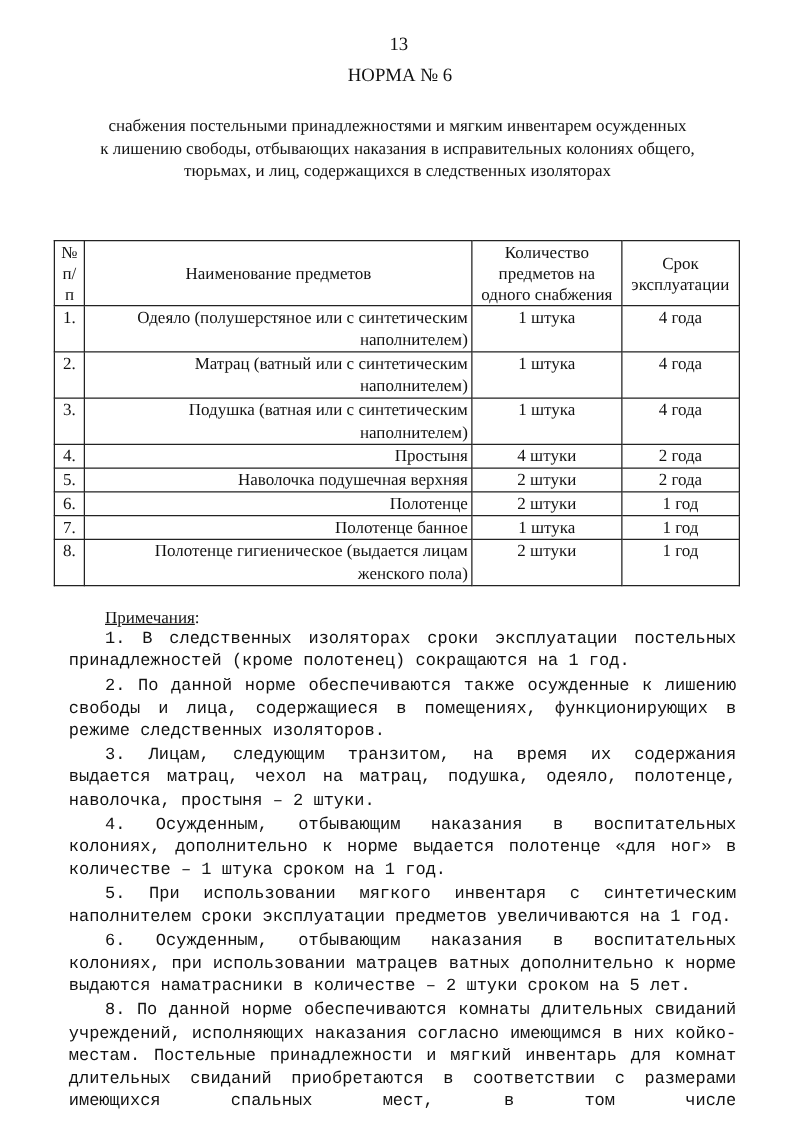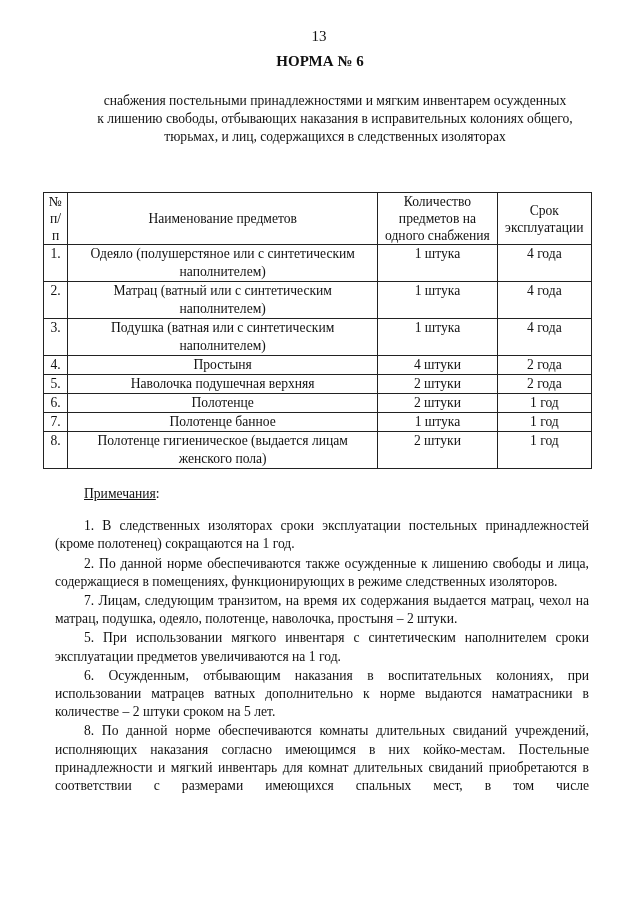--- a/index.html
+++ b/index.html
@@ -7,24 +7,24 @@
       width: 640px; height: 905px; position: relative; overflow: hidden;
       font-family: "Liberation Serif", "DejaVu Serif", serif;
       color: #111111;
     }
     .page-number {
       position: absolute; top: 28px; left: 0; width: 638px;
       text-align: center; font-size: 15px;
     }
     .doc-title {
       position: absolute; top: 53px; left: 0; width: 640px;
-      text-align: center; font-size: 15px; font-weight: bold;
+      text-align: center; font-size: 15px;
     }
     .doc-subtitle {
-      position: absolute; top: 92px; left: 65px; width: 540px;
+      position: absolute; top: 92px; left: 48px; width: 540px;
       text-align: center; font-size: 13.6px; line-height: 18px;
     }
     .doc-subtitle div { white-space: nowrap; }
     table.norm-table {
       position: absolute; top: 192px; left: 43px;
       width: 549px; border-collapse: collapse;
       font-size: 13.6px; line-height: 18px;
       table-layout: fixed;
     }
     table.norm-table td, table.norm-table th {
@@ -35,31 +35,31 @@
     }
     table.norm-table th { vertical-align: middle; text-align: center; line-height: 17px; }
     .col-num { width: 23px; }
     .col-name { width: 296px; }
     .col-qty { width: 114px; }
     .col-term { width: 90px; }
     tr.hdr { height: 52px; }
     tr.tall { height: 37px; }
     tr.short { height: 18px; }
     td.num { text-align: center; }
-    td.name { text-align: center; }
+    td.name { text-align: right; }
     td.qty, td.term { text-align: center; }
     .notes {
       position: absolute; top: 485px; left: 55px; width: 534px;
       font-size: 13.6px; line-height: 18.2px;
     }
-    .notes-heading { margin-left: 29px; margin-bottom: 14px; }
+    .notes-heading { margin-left: 29px; }
     .notes-heading span.u { text-decoration: underline; }
     .note {
       text-align: justify; text-indent: 29px; margin: 0 0 1px 0;
-      -webkit-hyphens: none; hyphens: none;
+      -webkit-hyphens: none; hyphens: none; font-family: Liberation Mono, monospace;
     }
     .note.spread { text-align-last: justify; }
   </style>
 </head>
 <body>
 
 <div class="page-number">13</div>
 <div class="doc-title">НОРМА № 6</div>
 
 <div class="doc-subtitle">
@@ -132,17 +132,18 @@
       <td class="qty">2 штуки</td>
       <td class="term">1 год</td>
     </tr>
   </tbody>
 </table>
 
 <div class="notes">
   <div class="notes-heading"><span class="u">Примечания</span><span>:</span></div>
   <p class="note">1. В следственных изоляторах сроки эксплуатации постельных принадлежностей (кроме полотенец) сокращаются на 1 год.</p>
   <p class="note">2. По данной норме обеспечиваются также осужденные к лишению свободы и лица, содержащиеся в помещениях, функционирующих в режиме следственных изоляторов.</p>
-  <p class="note">7. Лицам, следующим транзитом, на время их содержания выдается матрац, чехол на матрац, подушка, одеяло, полотенце, наволочка, простыня – 2 штуки.</p>
+  <p class="note">3. Лицам, следующим транзитом, на время их содержания выдается матрац, чехол на матрац, подушка, одеяло, полотенце, наволочка, простыня – 2 штуки.</p>
+  <p class="note">4. Осужденным, отбывающим наказания в воспитательных колониях, дополнительно к норме выдается полотенце «для ног» в количестве – 1 штука сроком на 1 год.</p>
   <p class="note">5. При использовании мягкого инвентаря с синтетическим наполнителем сроки эксплуатации предметов увеличиваются на 1 год.</p>
   <p class="note">6. Осужденным, отбывающим наказания в воспитательных колониях, при использовании матрацев ватных дополнительно к норме выдаются наматрасники в количестве – 2 штуки сроком на 5 лет.</p>
   <p class="note spread">8. По данной норме обеспечиваются комнаты длительных свиданий учреждений, исполняющих наказания согласно имеющимся в них койко-местам. Постельные принадлежности и мягкий инвентарь для комнат длительных свиданий приобретаются в соответствии с размерами имеющихся спальных мест, в том числе</p>
 </div>
 
 </body></html>

